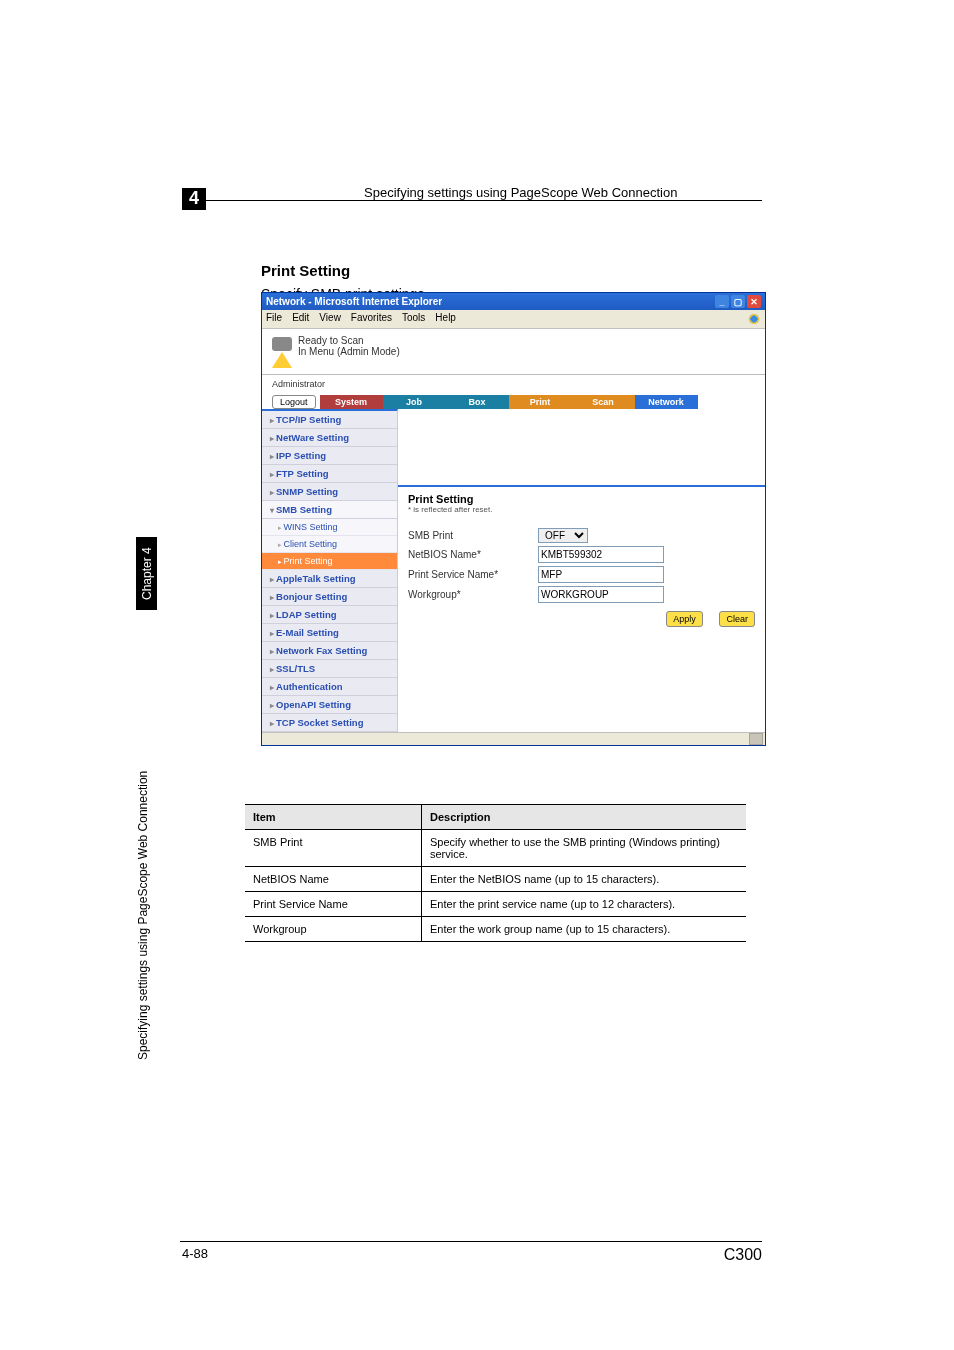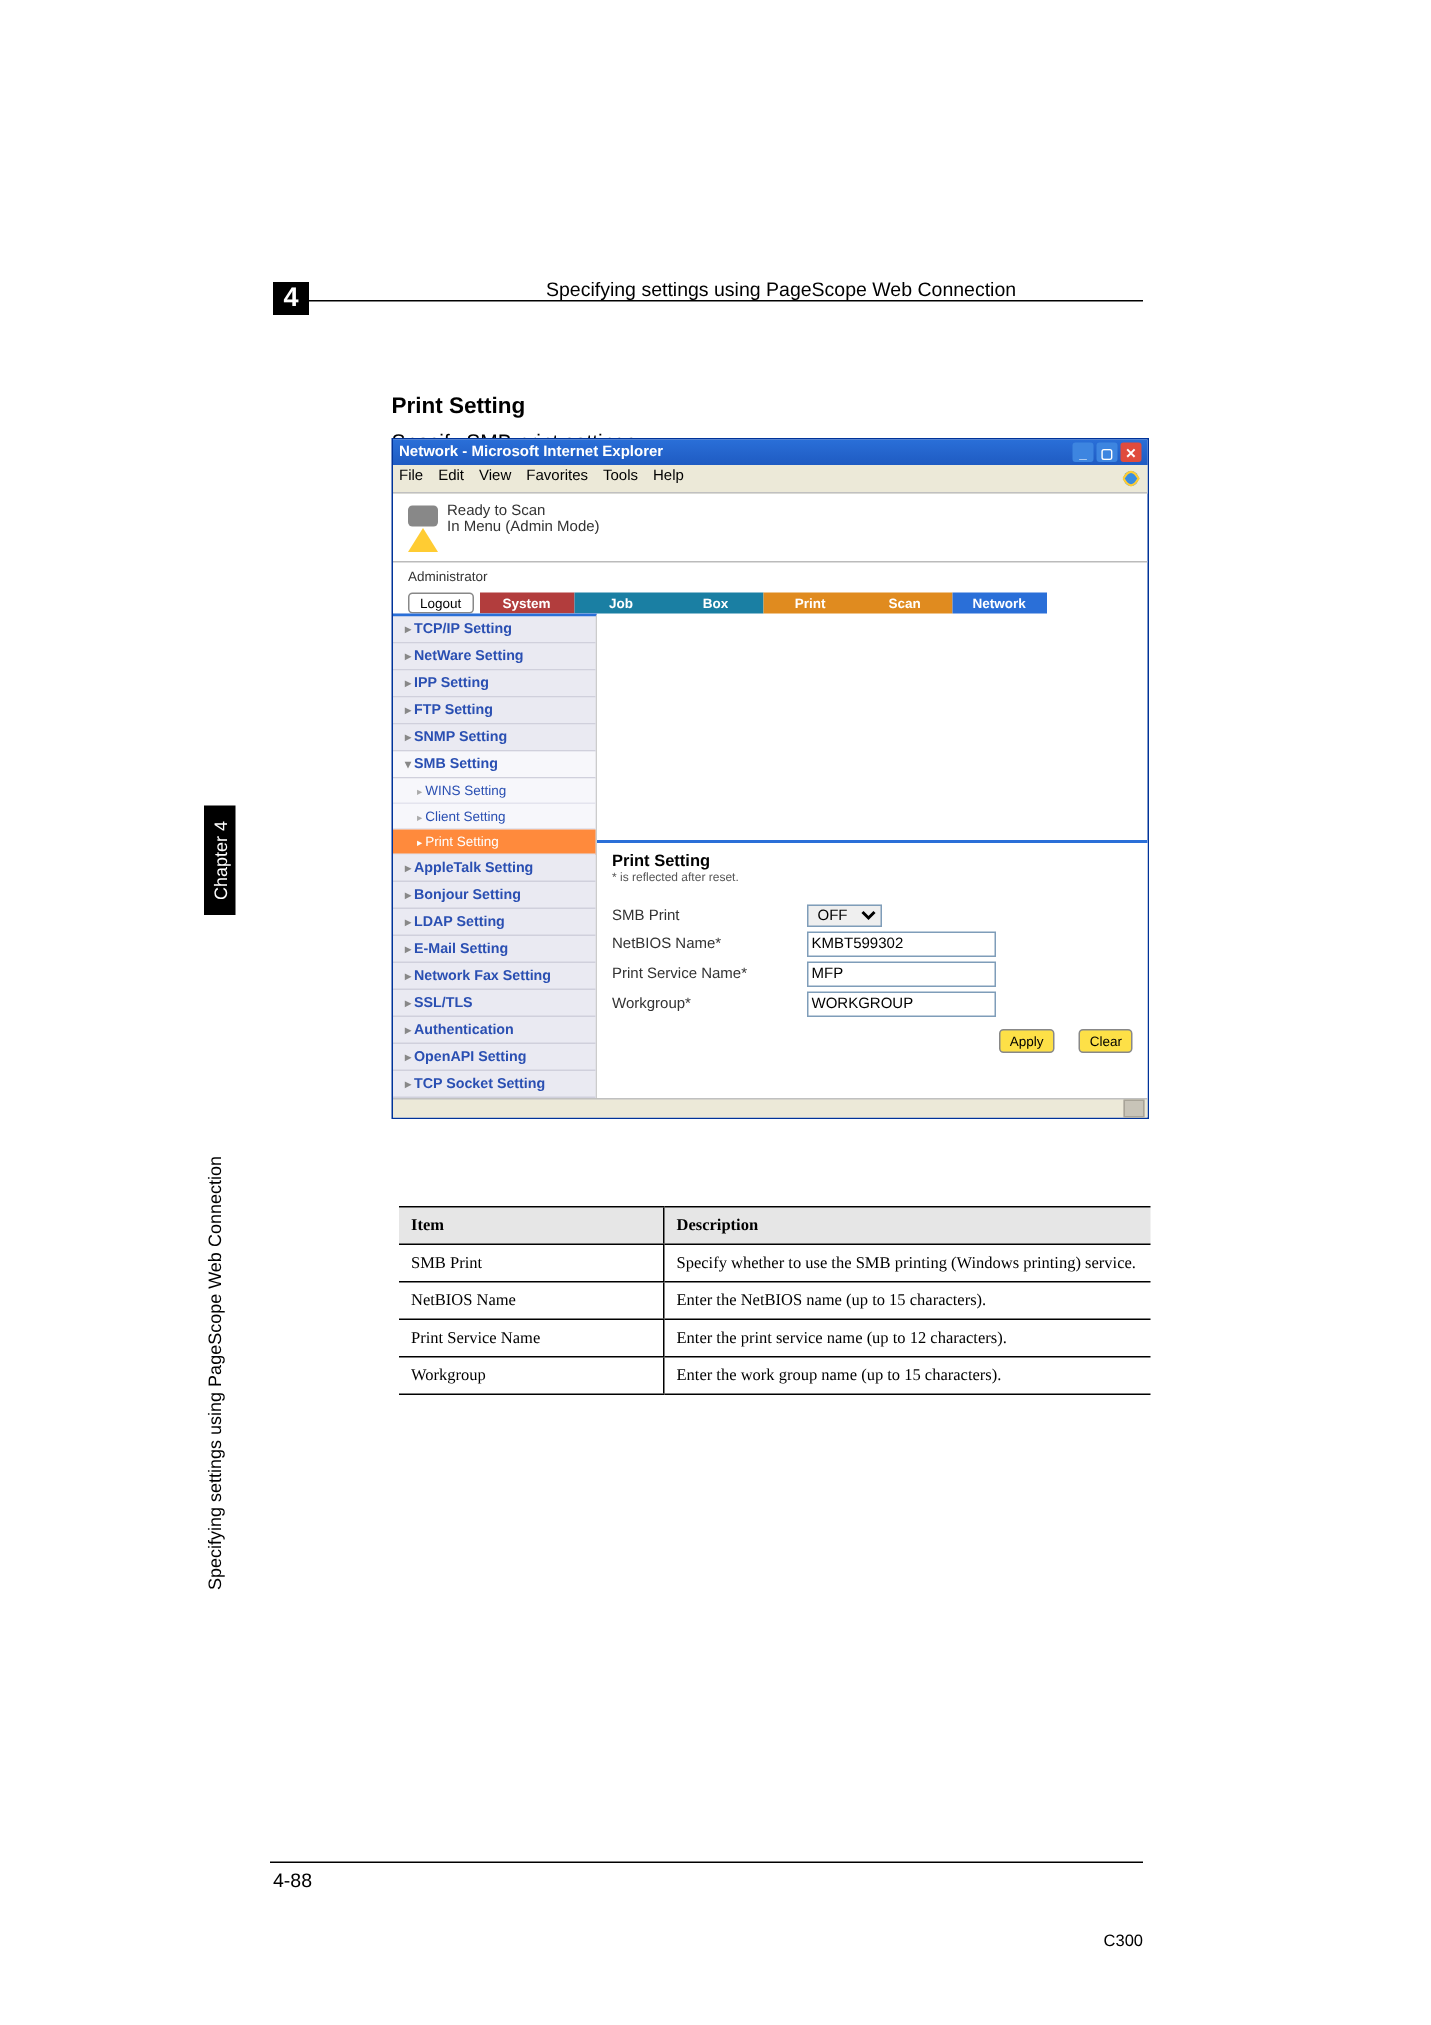--- a/index.html
+++ b/index.html
@@ -143,21 +143,21 @@
     border-radius: 0;
   }
   .tab.system { background:#b23d3d; }
   .tab.job { background:#1a7fa3; }
   .tab.box { background:#1a7fa3; }
   .tab.print { background:#e08b1f; }
   .tab.scan { background:#e08b1f; }
   .tab.network { background:#2a6fd8; }
   .main-cols {
     display: flex;
-    align-items: flex-end;
+    align-items: center;
   }
   .side {
     width: 135px;
     background: #eaeaf2;
     border-right: 1px solid #ccc;
     border-top: 2px solid #2a6fd8;
     padding: 0;
   }
   .side-item {
     font-size: 9.5px;
@@ -248,26 +248,25 @@
   }
   .scroll-handle {
     display:inline-block;
     width:12px; height:10px;
     background:#c8c4b8;
     border:1px solid #a8a498;
   }
   
   .desc-table {
     position: absolute;
-    left: 266px;
+    left: 245px;
     top: 804px;
     width: 501px;
     border-collapse: collapse;
     font-size: 11px;
-    font-family: Liberation Serif, serif;
   }
   .desc-table th, .desc-table td {
     border-top: 1px solid #000;
     border-bottom: 1px solid #000;
     padding: 6px 8px;
     text-align: left;
     vertical-align: top;
   }
   .desc-table th {
     background: #e6e6e6;
@@ -314,22 +313,22 @@
   }
   .ftr-left {
     position: absolute;
     left: 182px;
     top: 1246px;
     font-size: 13px;
   }
   .ftr-right {
     position: absolute;
     right: 192px;
-    top: 1288px;
-    font-size: 11px;
+    top: 1246px;
+    font-size: 16px;
   }
 </style>
 </head>
 <body>
 
 <div class="hdr-line"></div>
 <div class="chap-num-box">4</div>
 <div class="hdr-title">Specifying settings using PageScope Web Connection</div>
 
 <div class="section-title">Print Setting</div>

